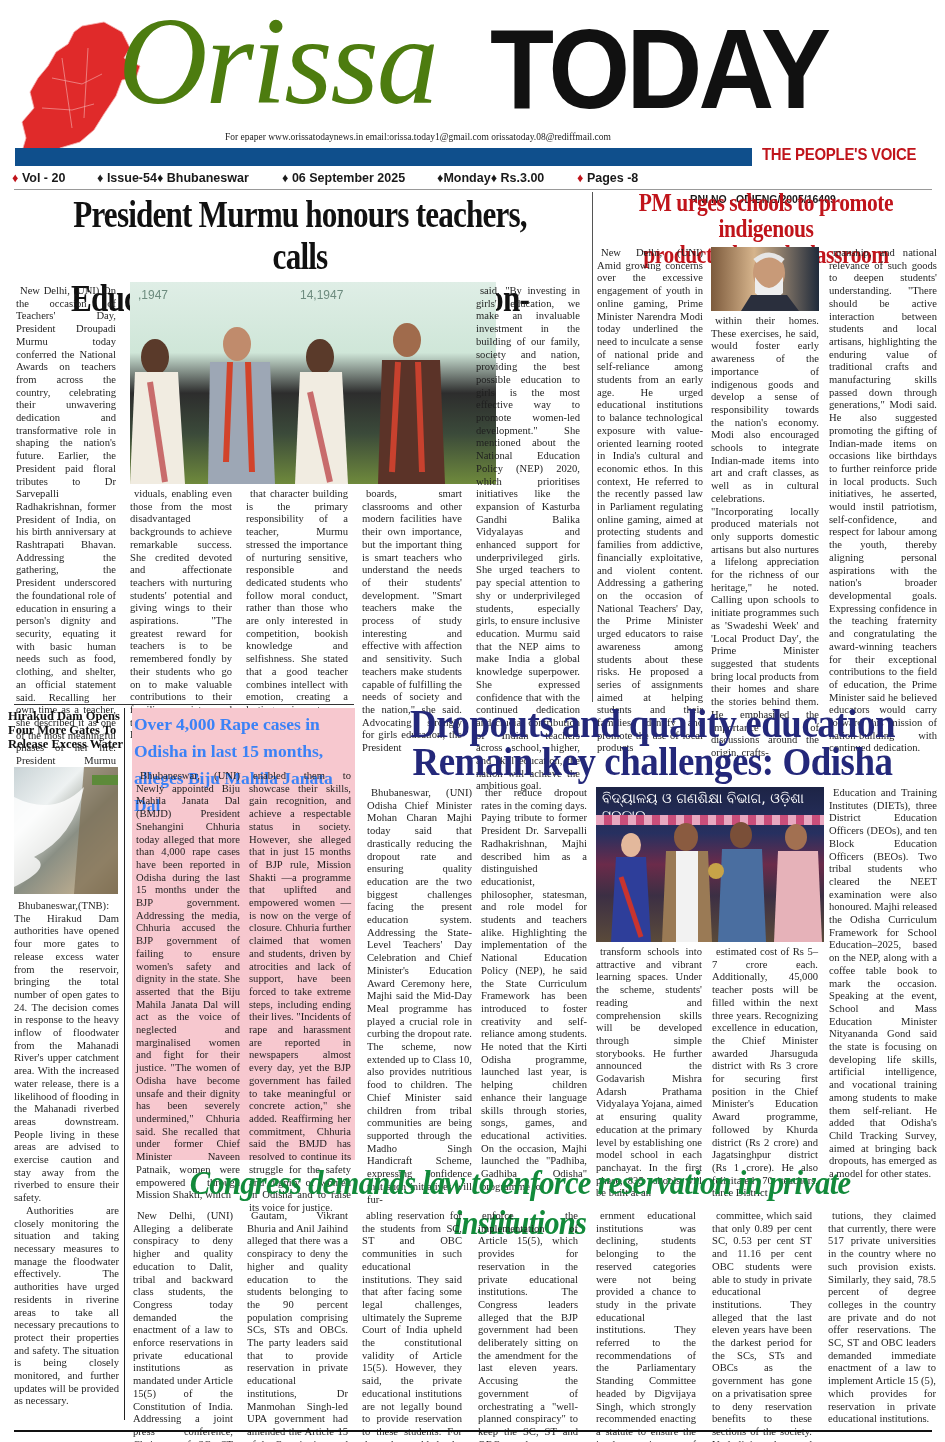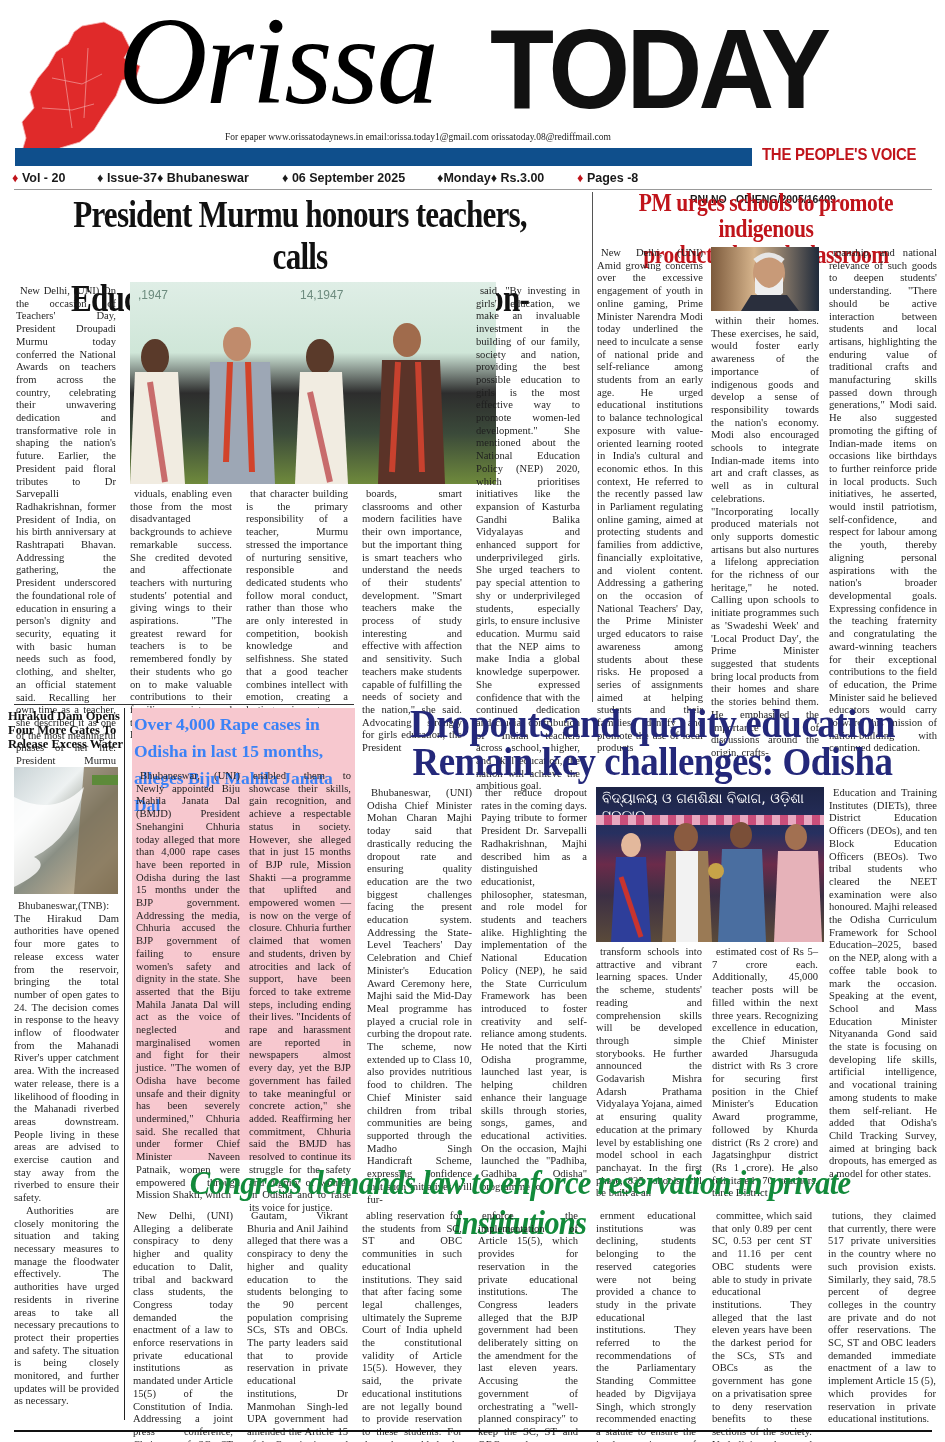--- a/index.html
+++ b/index.html
@@ -1,19 +1,19 @@
 <!DOCTYPE html>
 <html><head>
 <meta charset="utf-8">
 <style>
   html,body{margin:0;padding:0;background:#fff;}
   body{width:945px;height:1442px;position:relative;overflow:hidden;font-family:"Liberation Serif","DejaVu Serif",serif;color:#1a1a1a;}
   .abs{position:absolute;}
   .masthead-map{left:12px;top:18px;width:160px;height:150px;}
-  .title-orissa{left:118px;top:0px;font-family:"Liberation Serif",serif;font-style:italic;font-size:124px;line-height:124px;color:#000000;letter-spacing:-2px;}
+  .title-orissa{left:118px;top:0px;font-family:"Liberation Serif",serif;font-style:italic;font-size:124px;line-height:124px;color:#4d7c0f;letter-spacing:-2px;}
   .title-today{left:490px;top:14px;font-family:"Liberation Sans",sans-serif;font-weight:bold;font-size:114px;line-height:110px;color:#111;letter-spacing:-4px;transform:scaleX(0.92);transform-origin:left top;}
   .epaper{left:225px;top:132px;font-size:9.5px;color:#222;}
   .blue-bar{left:15px;top:148px;width:737px;height:18px;background:#0f4f8c;}
   .tagline{left:762px;top:145px;font-family:"Liberation Sans",sans-serif;font-weight:bold;font-size:17px;color:#c0141b;letter-spacing:-0.3px;transform:scaleX(0.88);transform-origin:left top;}
   .infobar{left:12px;top:171px;width:920px;height:16px;font-family:"Liberation Sans",sans-serif;font-weight:bold;font-size:12.5px;color:#1a1a1a;display:flex;gap:0;}
   .infobar span{position:absolute;white-space:nowrap;}
   .dot{color:#c0141b;}
   .rni{font-size:10.5px;top:2px;margin-top:20px;}
   .rule{background:#999;height:1px;}
   .h-main{left:14px;top:193px;width:572px;text-align:center;font-family:"Liberation Serif",serif;font-weight:bold;font-size:38px;line-height:42px;color:#111;letter-spacing:-1px;transform:scaleX(0.82);transform-origin:center top;}
@@ -39,21 +39,21 @@
   </svg>
 </div>
 <div class="abs title-orissa">Orissa</div>
 <div class="abs title-today">TODAY</div>
 <div class="abs epaper">For epaper www.orissatodaynews.in email:orissa.today1@gmail.com orissatoday.08@rediffmail.com</div>
 <div class="abs blue-bar"></div>
 <div class="abs tagline">THE PEOPLE'S VOICE</div>
 
 <div class="abs infobar">
   <span style="left:0;top:0"><b class="dot">♦</b> <span style="position:static">Vol - 20</span></span>
-  <span style="left:85px;top:0"><b class="dot" style="color:#222">♦</b> <span style="position:static">Issue-37</span><b>♦</b> <span style="position:static">Bhubaneswar</span></span>
+  <span style="left:85px;top:0"><b class="dot" style="color:#222">♦</b> <span style="position:static">Issue-54</span><b>♦</b> <span style="position:static">Bhubaneswar</span></span>
   <span style="left:270px;top:0"><b>♦</b> <span style="position:static">06 September 2025</span></span>
   <span style="left:425px;top:0"><b>♦</b><span style="position:static">Monday</span><b>♦</b> <span style="position:static">Rs.3.00</span></span>
   <span style="left:565px;top:0"><b class="dot">♦</b> <span style="position:static">Pages -8</span></span>
   <span class="rni" style="left:678px">RNI NO - ODIENG/2005/16409</span>
 </div>
 <div class="abs rule" style="left:14px;top:189px;width:918px;"></div>
 
 <div class="abs h-main">
   <div>President Murmu honours teachers, calls</div>
   <div>Education key to dignity and nation-building</div>

